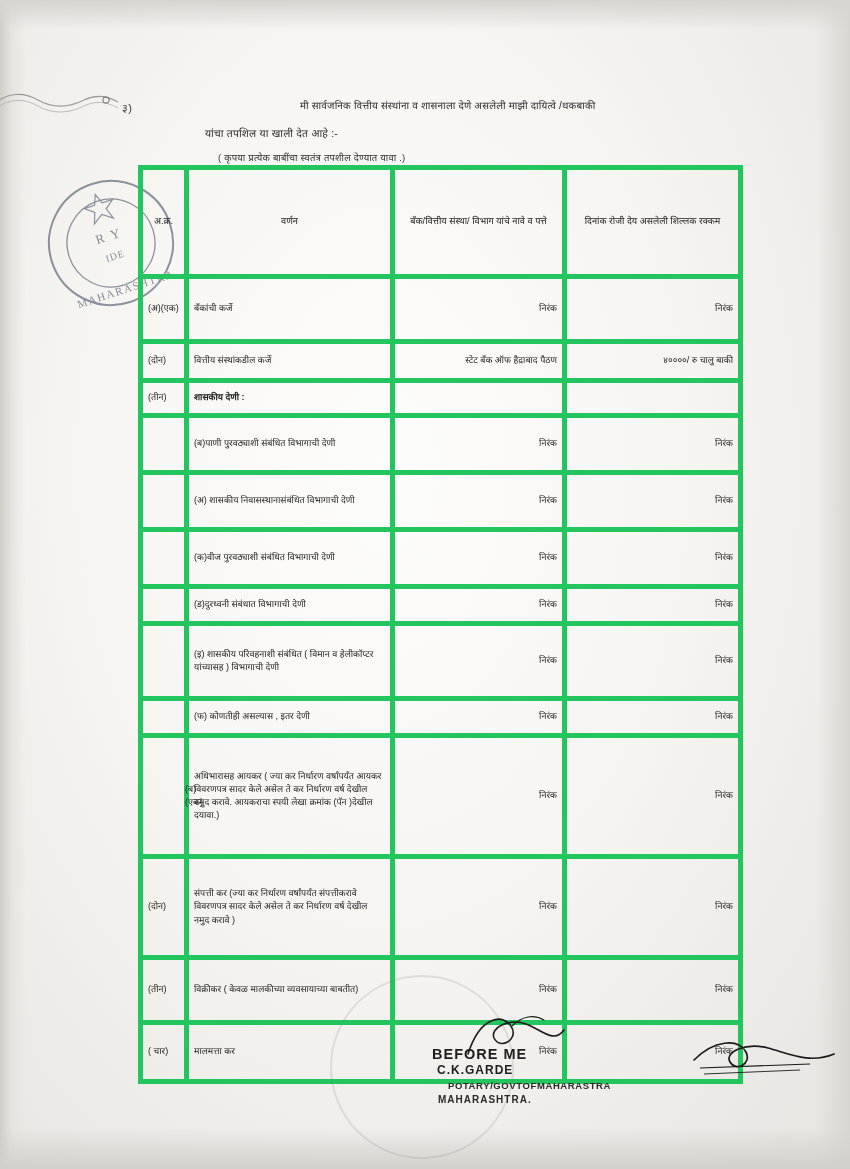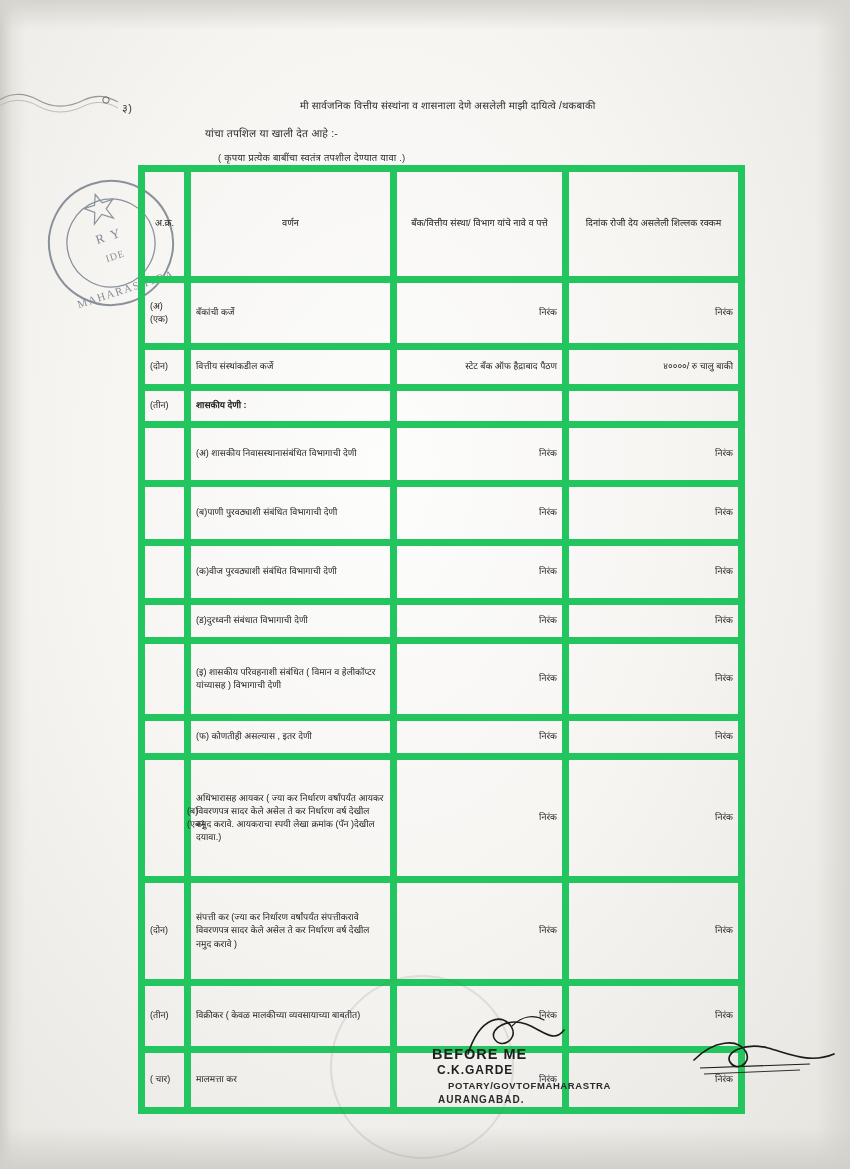--- a/index.html
+++ b/index.html
@@ -114,21 +114,21 @@
   
   .doc-table {
     position: absolute;
     left: 138px;
     top: 165px;
     width: 600px;
     border-collapse: collapse;
     table-layout: fixed;
   }
   .doc-table td, .doc-table th {
-    border: 7px solid #22c55e;
+    border: 5px solid #22c55e;
     font-size: 9px;
     color: #222;
     padding: 4px 5px;
     vertical-align: middle;
     line-height: 1.45;
     background: transparent;
   }
   .doc-table th {
     font-weight: normal;
     text-align: center;
@@ -277,27 +277,27 @@
           <td class="cell-center">४००००/ रु  चालु बाकी</td>
         </tr>
         <tr>
           <td class="sr-cell" style="height: 22px;">(तीन)</td>
           <td class="cell-bold">शासकीय देणी :</td>
           <td class="cell-center"></td>
           <td class="cell-center"></td>
         </tr>
         <tr>
           <td class="sr-cell" style="height: 44px;"></td>
+          <td>(ब)पाणी पुरवठ्याशी संबंधित विभागाची देणी</td>
+          <td class="cell-center">निरंक</td>
+          <td class="cell-center">निरंक</td>
+        </tr>
+        <tr>
+          <td class="sr-cell" style="height: 44px;"></td>
           <td>(अ) शासकीय  निवासस्थानासंबंधित विभागाची देणी</td>
-          <td class="cell-center">निरंक</td>
-          <td class="cell-center">निरंक</td>
-        </tr>
-        <tr>
-          <td class="sr-cell" style="height: 44px;"></td>
-          <td>(ब)पाणी पुरवठ्याशी संबंधित विभागाची देणी</td>
           <td class="cell-center">निरंक</td>
           <td class="cell-center">निरंक</td>
         </tr>
         <tr>
           <td class="sr-cell" style="height: 44px;"></td>
           <td>(क)वीज पुरवठ्याशी संबंधित विभागाची देणी</td>
           <td class="cell-center">निरंक</td>
           <td class="cell-center">निरंक</td>
         </tr>
         <tr>
@@ -349,21 +349,21 @@
 
   <div class="before-me">BEFORE ME</div>
 
   <svg class="sig-scribble" style="left:460px; top:1010px; width:120px; height:60px;" viewBox="0 0 120 60">
     <path d="M8 44 C 20 6, 44 2, 52 18 C 58 30, 40 40, 34 28 C 30 18, 48 8, 66 14 C 82 20, 94 34, 104 20" fill="none" stroke="#1c1c1c" stroke-width="1.6" stroke-linecap="round"></path>
     <path d="M52 16 C 62 6, 74 4, 84 10" fill="none" stroke="#1c1c1c" stroke-width="1.1" stroke-linecap="round"></path>
   </svg>
 
   <div class="sig-name">C.K.GARDE</div>
   <div class="sig-desig">POTARY/GOVTOFMAHARASTRA</div>
-  <div class="sig-city">AURANGABAD.</div>
+  <div class="sig-city">MAHARASHTRA.</div>
 
   <svg class="sig-scribble" style="left:690px; top:1030px; width:150px; height:60px;" viewBox="0 0 150 60">
     <path d="M4 30 C 24 10, 48 8, 56 22 C 62 34, 46 42, 40 32 C 34 22, 56 12, 78 18 C 100 24, 120 34, 144 24" fill="none" stroke="#1b1b1b" stroke-width="1.7" stroke-linecap="round"></path>
     <path d="M10 38 L 120 34" fill="none" stroke="#1b1b1b" stroke-width="1.1"></path>
     <path d="M14 44 L 110 40" fill="none" stroke="#1b1b1b" stroke-width="0.9"></path>
   </svg>
 
 </div>
 
 </body></html>

